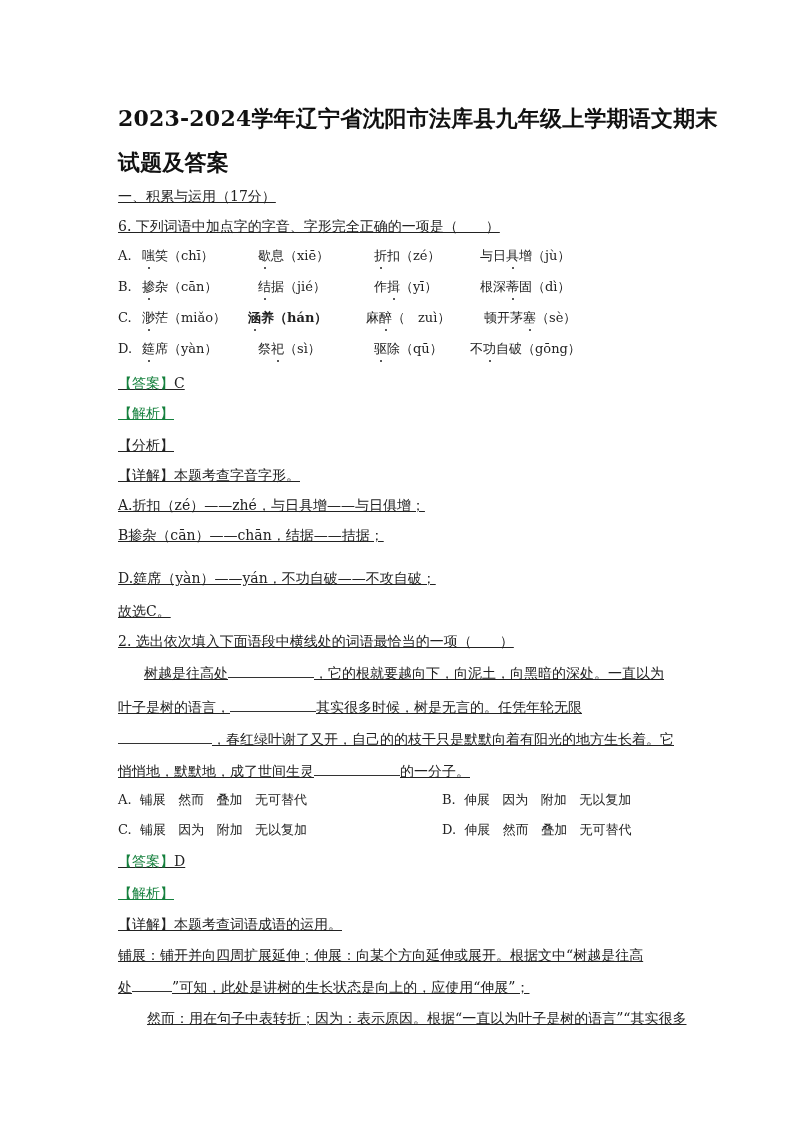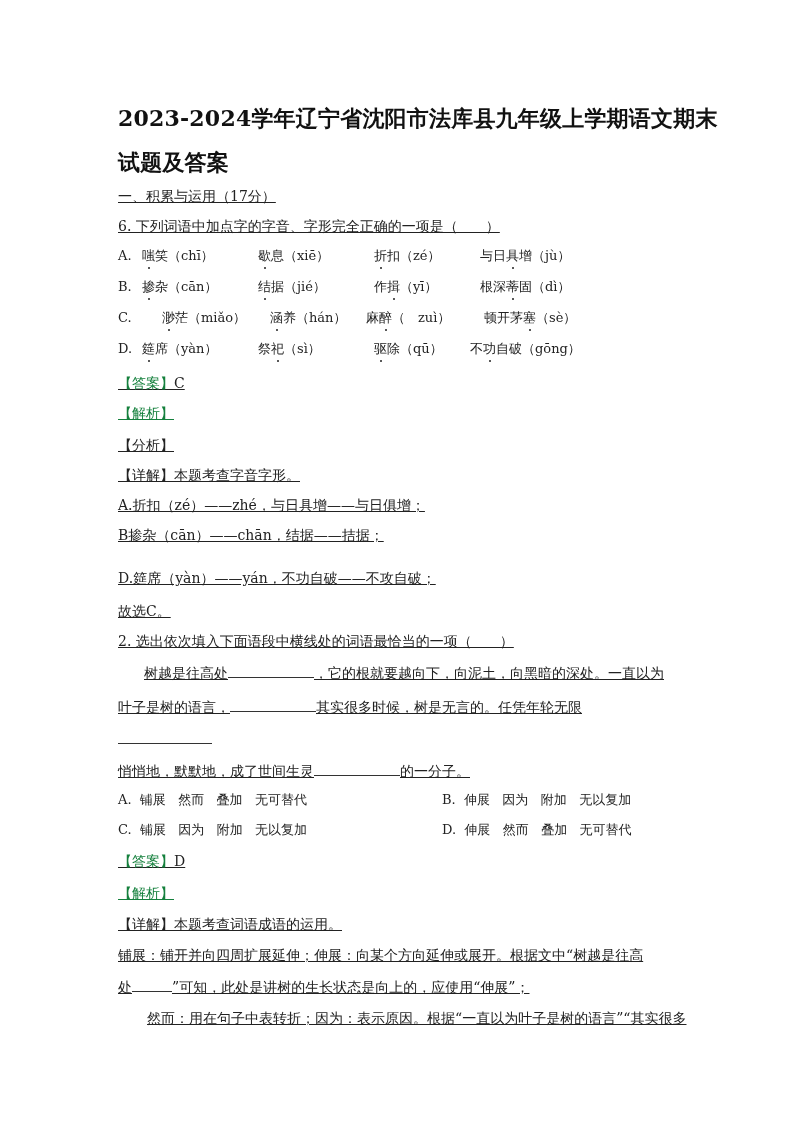--- a/index.html
+++ b/index.html
@@ -40,22 +40,22 @@
   <div class="opt-row" style="top:279px; width:560px; height:16px;">
     <span class="cell" style="left:0;">B.</span>
     <span class="cell" style="left:24px;"><span class="dot">掺</span>杂（cān）</span>
     <span class="cell" style="left:140px;"><span class="dot">结</span>据（jié）</span>
     <span class="cell" style="left:256px;">作<span class="dot">揖</span>（yī）</span>
     <span class="cell" style="left:362px;">根深<span class="dot">蒂</span>固（dì）</span>
   </div>
 
   <div class="opt-row" style="top:310px; width:560px; height:16px;">
     <span class="cell" style="left:0;">C.</span>
-    <span class="cell" style="left:24px;margin-left:20px;"><span class="dot">渺</span>茫（miǎo）</span>
-    <span class="cell" style="left:152px;"><span class="dot">涵</span>养（hán）</span>
+    <span class="cell" style="left:24px;"><span class="dot">渺</span>茫（miǎo）</span>
+    <span class="cell" style="left:130px;font-weight:bold;"><span class="dot">涵</span>养（hán）</span>
     <span class="cell" style="left:248px;">麻<span class="dot">醉</span>（　zuì）</span>
     <span class="cell" style="left:366px;">顿开茅<span class="dot">塞</span>（sè）</span>
   </div>
 
   <div class="opt-row" style="top:341px; width:560px; height:16px;">
     <span class="cell" style="left:0;">D.</span>
     <span class="cell" style="left:24px;"><span class="dot">筵</span>席（yàn）</span>
     <span class="cell" style="left:140px;">祭<span class="dot">祀</span>（sì）</span>
     <span class="cell" style="left:256px;"><span class="dot">驱</span>除（qū）</span>
     <span class="cell" style="left:352px;">不<span class="dot">功</span>自破（gōng）</span>
@@ -76,21 +76,21 @@
 
   <div class="line" style="top:633px;">2. 选出依次填入下面语段中横线处的词语最恰当的一项（　　）</div>
 
   <div class="line indent" style="top:665px;">
     <span>树越是往高处</span><span class="blank" style="width:86px;"></span><span>，它的根就要越向下，向泥土，向黑暗的深处。一直以为</span>
   </div>
   <div class="line" style="top:699px;">
     <span>叶子是树的语言，</span><span class="blank" style="width:86px;"></span><span>其实很多时候，树是无言的。任凭年轮无限</span>
   </div>
   <div class="line" style="top:731px;">
-    <span class="blank" style="width:94px;"></span>
+    <span class="blank" style="width:94px;"></span><span>，春红绿叶谢了又开，自己的的枝干只是默默向着有阳光的地方生长着。它</span>
   </div>
   <div class="line" style="top:763px;">
     <span>悄悄地，默默地，成了世间生灵</span><span class="blank" style="width:86px;"></span><span>的一分子。</span>
   </div>
 
   <div class="opt-row" style="top:792px; width:560px; height:16px;">
     <span class="cell" style="left:0;">
       <span>A.</span>&nbsp;&nbsp;<span>铺展</span>&nbsp;&nbsp;&nbsp;<span>然而</span>&nbsp;&nbsp;&nbsp;<span>叠加</span>&nbsp;&nbsp;&nbsp;<span>无可替代</span>
     </span>
     <span class="cell" style="left:324px;">

